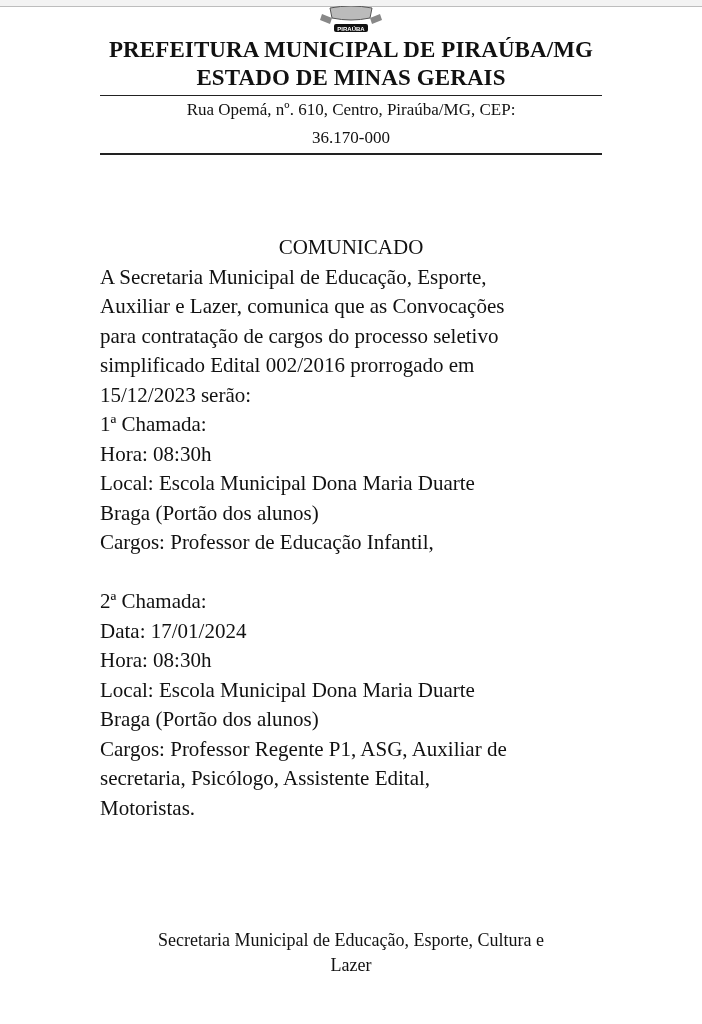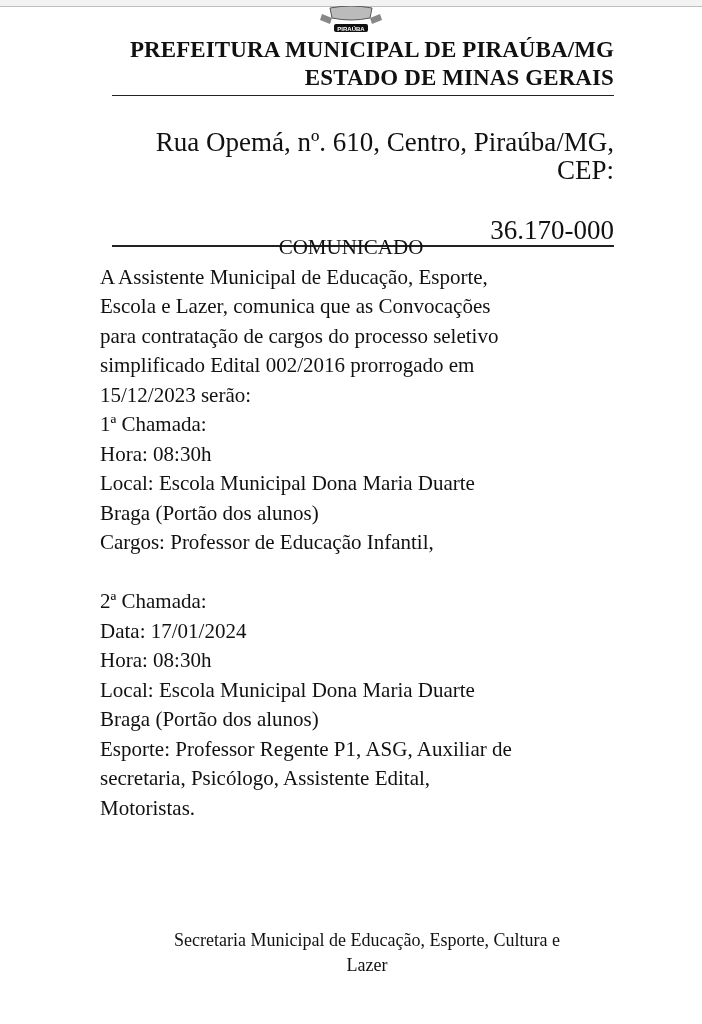--- a/index.html
+++ b/index.html
@@ -7,32 +7,32 @@
     width: 702px; height: 1024px; background: #ffffff; overflow: hidden;
     position: relative; font-family: "Liberation Serif", "DejaVu Serif", serif; color: #111;
   }
   .topbar {
     position: absolute; left: 0; top: 0; width: 702px; height: 6px;
     background: #f3f3f3; border-bottom: 1px solid #bdbdbd;
   }
   .crest {
     position: absolute; left: 316px; top: 6px; width: 70px; height: 28px;
   }
-  .header { position: absolute; left: 112px; top: 36px; width: 502px; text-align: right; }
+  .header { position: absolute; left: 100px; top: 36px; width: 502px; text-align: center; }
   .h-title {
     font-weight: bold; font-size: 23px; line-height: 28px; letter-spacing: 0.1px; white-space: nowrap;
   }
   .rule { height: 0; border-top: 1.5px solid #222; width: 502px; }
-  .h-line { font-size: 27px; line-height: 28px; margin-top: 32px; }
+  .h-line { font-size: 17px; line-height: 28px; }
   .block { position: absolute; left: 100px; width: 502px; font-size: 21px; line-height: 29.5px; }
   .title { text-align: center; }
   .justify { text-align: justify; text-align-last: left; }
   .line { white-space: nowrap; }
   .footer {
-    position: absolute; left: 116px; top: 928px; width: 502px; text-align: center;
+    position: absolute; left: 100px; top: 928px; width: 502px; text-align: center;
     font-size: 18px; line-height: 25px;
   }
 </style>
 </head>
 <body>
 
 <div class="topbar"></div>
 
 <div class="crest">
   <svg width="70" height="28" viewBox="0 0 70 28">
@@ -49,40 +49,40 @@
   <div class="h-title">ESTADO DE MINAS GERAIS</div>
   <div class="rule" style="margin-top:3px"></div>
   <div class="h-line">Rua Opemá, nº. 610, Centro, Piraúba/MG, CEP:</div>
   <div class="h-line">36.170-000</div>
   <div class="rule" style="margin-top:1px"></div>
   <div class="rule" style="margin-top:0px"></div>
 </div>
 
 <div class="block" style="top:233px">
   <div class="title line">COMUNICADO</div>
-  <div class="justify">A Assistente Municipal de Educação, Esporte,</div>
-  <div class="justify">Escola e Lazer, comunica que as Convocações</div>
+  <div class="justify">A Secretaria Municipal de Educação, Esporte,</div>
+  <div class="justify">Auxiliar e Lazer, comunica que as Convocações</div>
   <div class="justify">para contratação de cargos do processo seletivo</div>
   <div class="justify">simplificado Edital 002/2016 prorrogado em</div>
   <div class="line">15/12/2023 serão:</div>
 
   <div class="line">1ª Chamada:</div>
   <div class="line">Hora: 08:30h</div>
   <div class="line">Local: Escola Municipal Dona Maria Duarte</div>
   <div class="line">Braga (Portão dos alunos)</div>
   <div class="line">Cargos: Professor de Educação Infantil,</div>
 
   <div style="height:29.5px"></div>
 
   <div class="line">2ª Chamada:</div>
   <div class="line">Data: 17/01/2024</div>
   <div class="line">Hora: 08:30h</div>
   <div class="line">Local: Escola Municipal Dona Maria Duarte</div>
   <div class="line">Braga (Portão dos alunos)</div>
-  <div class="line">Esporte: Professor Regente P1, ASG, Auxiliar de</div>
+  <div class="line">Cargos: Professor Regente P1, ASG, Auxiliar de</div>
   <div class="line">secretaria, Psicólogo, Assistente Edital,</div>
   <div class="line">Motoristas.</div>
 </div>
 
 <div class="footer">
   <div>Secretaria Municipal de Educação, Esporte, Cultura e</div>
   <div>Lazer</div>
 </div>
 
 </body></html>

